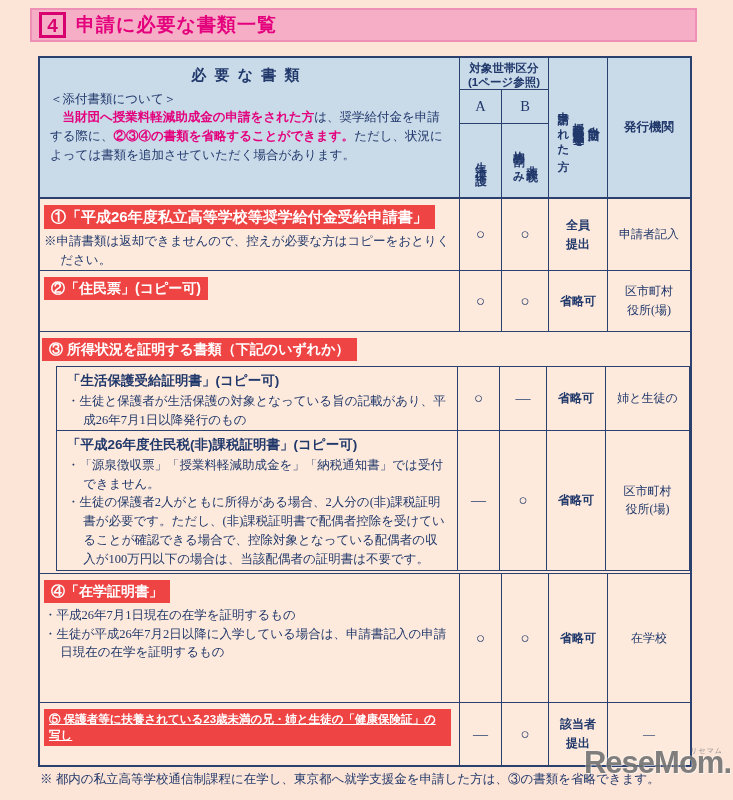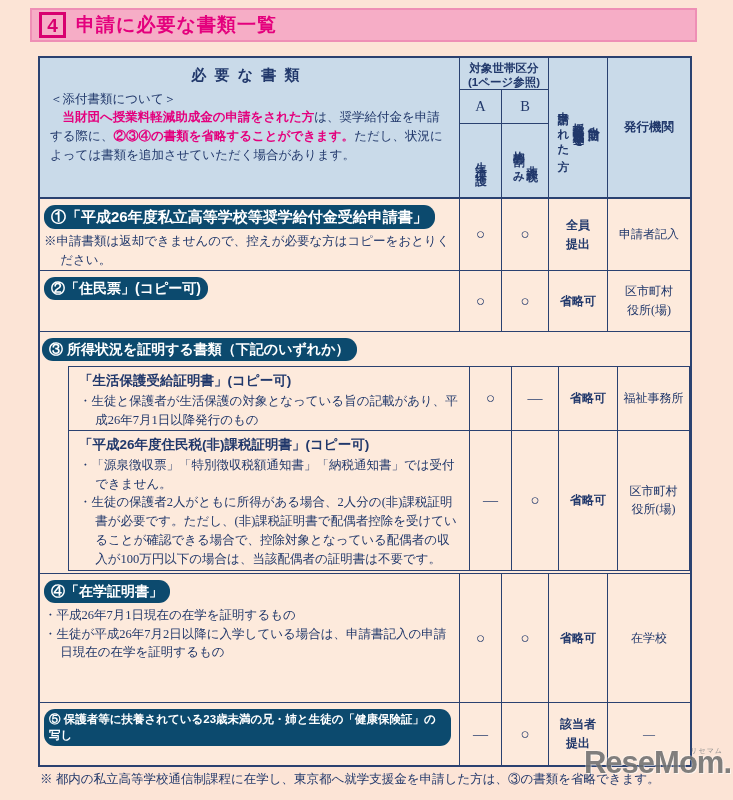--- a/index.html
+++ b/index.html
@@ -57,32 +57,32 @@
 
   .trow { display: flex; border-top: 1.5px solid #2a4170; flex: none; }
   .trow.nt { border-top: none; }
   .c-docs { width: 420px; padding: 4px 8px 2px 4px; }
   .c-a { width: 42px; } .c-b { width: 47px; } .c-apply { width: 59px; font-weight: bold; } .c-issuer { flex: 1; }
   .cc { display: flex; flex-direction: column; align-items: center; justify-content: center; }
   .c-a, .c-b { font-size: 15px; font-family: "Liberation Serif", serif; }
   .c-apply, .c-issuer { font-size: 12px; line-height: 1.55; font-family: "Liberation Serif", serif; text-align: center; }
 
   .mag-band {
-    background: #0c4a6e; color: #fff; font-weight: bold; font-size: 14px;
-    width: fit-content; max-width: 100%; padding: 2px 7px; line-height: 1.35; margin: 2px 0 3px 0; border-radius: 11px;
+    background: #ef4444; color: #fff; font-weight: bold; font-size: 14px;
+    width: fit-content; max-width: 100%; padding: 2px 7px; line-height: 1.35; margin: 2px 0 3px 0;
   }
   .band-lg { font-size: 15px; }
-  .band-sm { font-size: 11.5px; padding: 3px 5px; }
+  .band-sm { font-size: 11.5px; padding: 3px 5px; text-decoration: underline; }
   .note-line { font-size: 12.5px; line-height: 1.5; font-family: "Liberation Serif", serif; }
   .hang { padding-left: 1.3em; text-indent: -1.3em; }
   .sub-title { font-weight: bold; font-size: 13.5px; margin: 2px 0; }
 
   .row3 { display: block; padding: 0; height: 242px; overflow: hidden; }
   .row3 > .mag-band { margin: 6px 2px 5px 2px; }
-  .nested { margin-left: 28px; border: 1.5px solid #2a4170; }
+  .nested { margin-left: 16px; border: 1.5px solid #2a4170; }
   .nested .trow.sub1 { border-top: none; height: 63px; }
   .nested .trow.sub2 { height: 140px; }
   .nested .c-docs { width: 401px; padding: 3px 8px 2px 10px; }
 
   .r1 { height: 71px; } .r2 { height: 61px; } .r4 { height: 129px; } .r5 { flex: 1; }
 
   
   .footnote {
     position: absolute; left: 40px; top: 771px; width: 685px;
     font-size: 12.5px; font-family: "Liberation Serif", serif; color: #21386b;
@@ -177,28 +177,28 @@
         <div class="c-docs cellR">
           <div class="sub-title">「生活保護受給証明書」(コピー可)</div>
           <div class="note-line hang">・生徒と保護者が生活保護の対象となっている旨の記載があり、平成26年7月1日以降発行のもの</div>
         </div>
         <div class="c-a cellR cc">○</div>
         <div class="c-b cellR cc">—</div>
         <div class="c-apply cellR cc">
           <div>省略可</div>
         </div>
         <div class="c-issuer cc">
-          <div>福祉事務所</div>
+          <div>姉と生徒の</div>
         </div>
       </div>
 
       <div class="trow sub2">
         <div class="c-docs cellR">
           <div class="sub-title">「平成26年度住民税(非)課税証明書」(コピー可)</div>
-          <div class="note-line hang">・「源泉徴収票」「特別徴収税額通知書」「納税通知書」では受付できません。</div>
+          <div class="note-line hang">・「源泉徴収票」「授業料軽減助成金を」「納税通知書」では受付できません。</div>
           <div class="note-line hang">・生徒の保護者2人がともに所得がある場合、2人分の(非)課税証明書が必要です。ただし、(非)課税証明書で配偶者控除を受けていることが確認できる場合で、控除対象となっている配偶者の収入が100万円以下の場合は、当該配偶者の証明書は不要です。</div>
         </div>
         <div class="c-a cellR cc">—</div>
         <div class="c-b cellR cc">○</div>
         <div class="c-apply cellR cc">
           <div>省略可</div>
         </div>
         <div class="c-issuer cc">
           <div>区市町村</div>
           <div>役所(場)</div>

